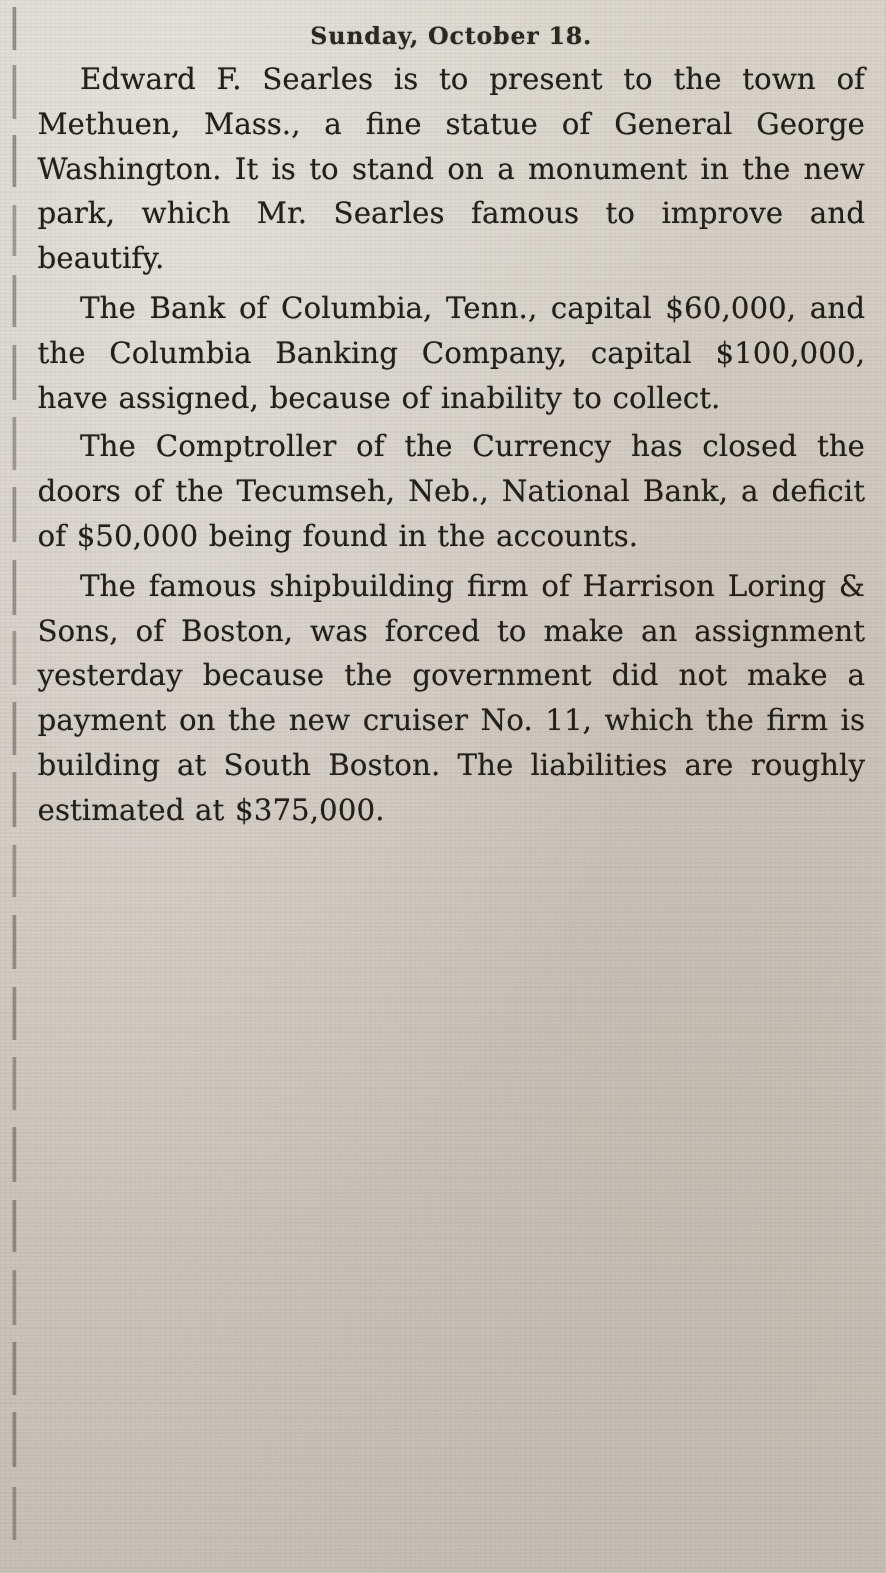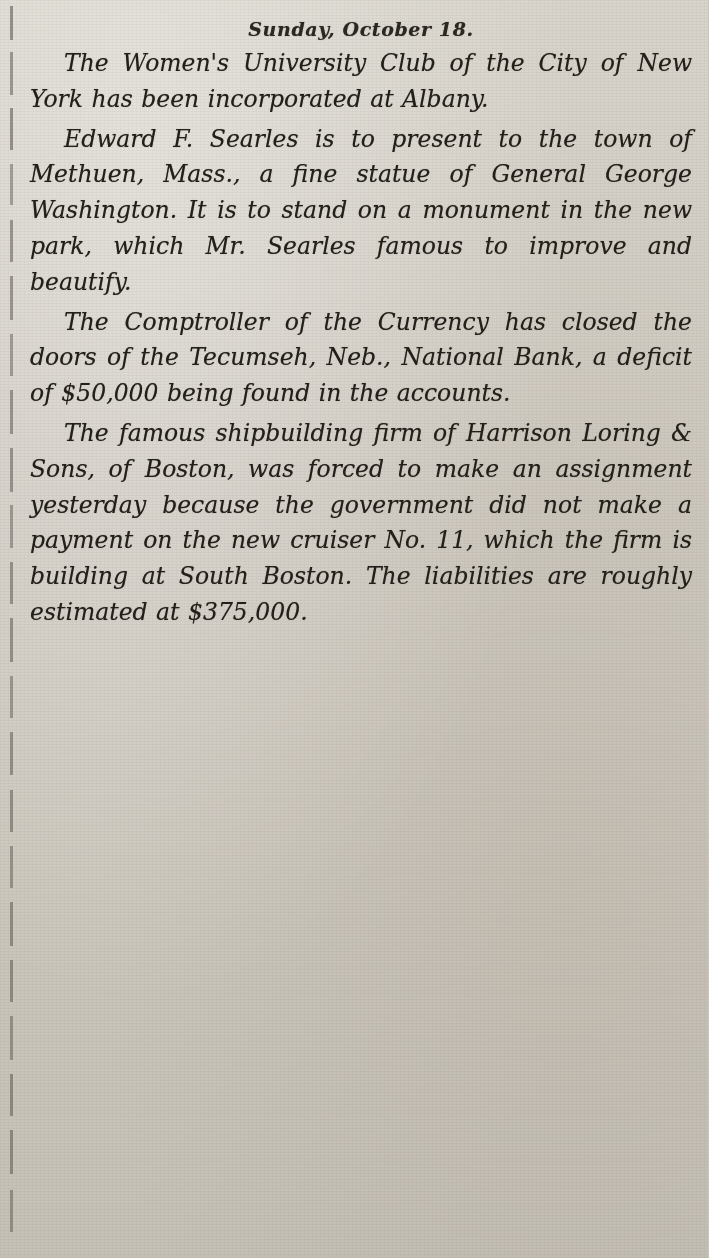--- a/index.html
+++ b/index.html
@@ -18,21 +18,20 @@
   #page {
     position: relative;
     width: 708px;
     height: 1258px;
     background:
       radial-gradient(ellipse at 20% 12%, rgba(255,255,255,0.35), rgba(255,255,255,0) 55%),
       radial-gradient(ellipse at 80% 70%, rgba(160,150,135,0.18), rgba(255,255,255,0) 60%),
       linear-gradient(180deg, #d8d4cb 0%, #cfcac1 40%, #cbc6bc 70%, #c6c1b7 100%);
     box-sizing: border-box;
     padding: 18px 16px 10px 30px;
-    font-style: italic;
   }
 
   
   #rule {
     position: absolute;
     left: 10px;
     top: 0;
     width: 3px;
     height: 1258px;
     background:
@@ -125,19 +124,19 @@
 </style>
 </head>
 <body>
 
 <div id="page">
 
   <div id="rule"></div>
 
   <h1 id="dateline">Sunday, October 18.</h1>
 
-  <p class="para">The Women's University Club of the City of New York has been incorporated at Albany.</p>
   <p class="para">Edward F. Searles is to present to the town of Methuen, Mass., a fine statue of General George Washington. It is to stand on a monument in the new park, which Mr. Searles famous to improve and beautify.</p>
+  <p class="para">The Bank of Columbia, Tenn., capital $60,000, and the Columbia Banking Company, capital $100,000, have assigned, because of inability to collect.</p>
   <p class="para">The Comptroller of the Currency has closed the doors of the Tecumseh, Neb., National Bank, a deficit of $50,000 being found in the accounts.</p>
   <p class="para">The famous shipbuilding firm of Harrison Loring &amp; Sons, of Boston, was forced to make an assignment yesterday because the government did not make a payment on the new cruiser No. 11, which the firm is building at South Boston. The liabilities are roughly estimated at $375,000.</p>
 
   <div id="grain"></div>
 </div>
 
 </body></html>

